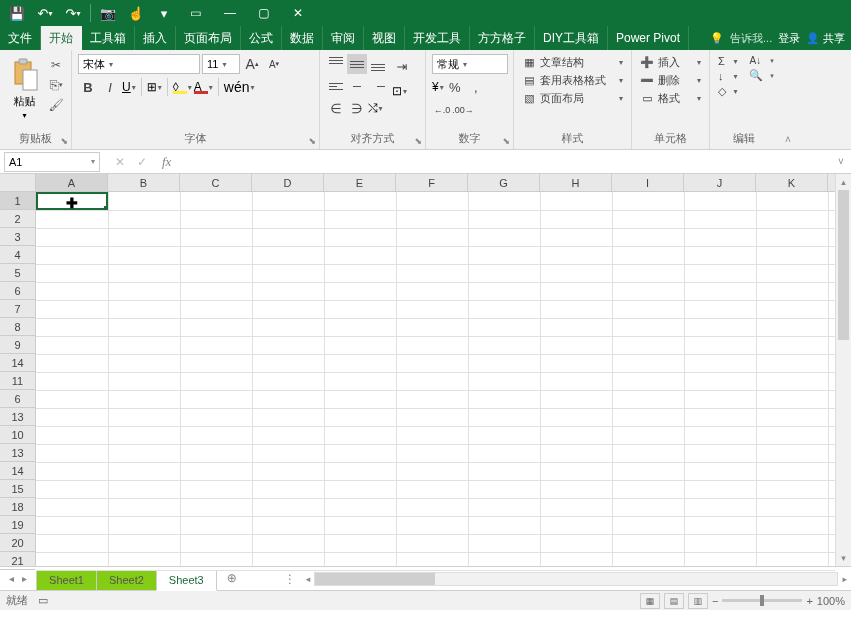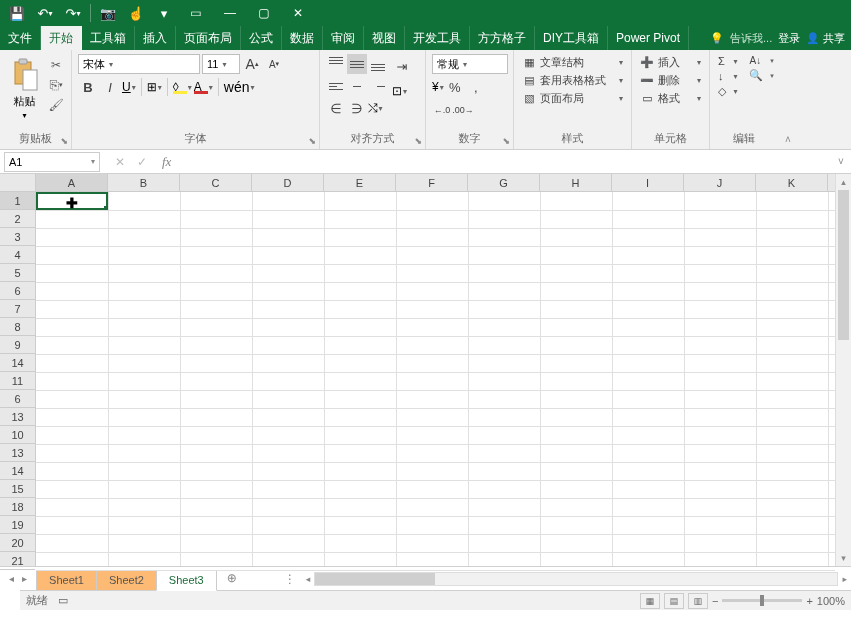--- a/index.html
+++ b/index.html
@@ -65,29 +65,29 @@
 .active-cell { position: absolute; top: 0; left: 0; width: 72px; height: 18px; border: 2px solid #1a6b38; pointer-events: none; }
 .active-cell .handle { position: absolute; right: -3px; bottom: -3px; width: 5px; height: 5px; background: #1a6b38; }
 .cursor-plus { position: absolute; top: 1px; left: 28px; font-size: 14px; font-weight: bold; color: #000; }
 .vscroll { position: absolute; right: 0; top: 0; bottom: 0; width: 16px; background: #f1f1f1; border-left: 1px solid #ddd; }
 .vscroll .arrow { height: 16px; text-align: center; font-size: 9px; color: #888; line-height: 16px; }
 .vscroll .thumb { position: absolute; top: 16px; left: 2px; right: 2px; height: 150px; background: #cfcfcf; }
 .sheetbar { height: 24px; background: #fff; border-top: 1px solid #d0d0d0; display: flex; align-items: stretch; }
 .sheet-nav { display: flex; align-items: center; gap: 2px; padding: 0 6px; }
 .sheet-nav-btn { font-size: 10px; color: #888; padding: 0 3px; }
 .sheet-tabs { display: flex; align-items: flex-end; }
-.sheet-tab { padding: 3px 12px 4px; border: 1px solid #ccc; border-bottom: none; margin-right: -1px; font-size: 11px; background: #fdba74; color: #555; }
+.sheet-tab { padding: 3px 12px 4px; border: 1px solid #ccc; border-bottom: none; margin-right: -1px; font-size: 11px; background: #84cc16; color: #555; }
 .sheet-tab.active { background: #fff; border-bottom: 1px solid #fff; color: #1a6b38; margin-bottom: -1px; }
 .sheet-new { padding: 3px 10px; font-size: 12px; color: #888; border: 1px solid transparent; }
 .hscroll { flex: 1; display: flex; align-items: center; margin-left: 30px; }
 .hscroll .dots { color: #888; padding: 0 6px; }
 .hscroll .track { flex: 1; height: 14px; background: #f1f1f1; border: 1px solid #ddd; position: relative; }
 .hscroll .thumb { position: absolute; left: 0; top: 0; bottom: 0; width: 120px; background: #cfcfcf; }
 .hscroll .arrow { font-size: 9px; color: #888; padding: 0 4px; }
-.statusbar { height: 20px; background: #f1f1f1; border-top: 1px solid #d0d0d0; display: flex; align-items: center; font-size: 11px; color: #666; padding: 0 6px; margin-left: 20px; }
+.statusbar { height: 20px; background: #f1f1f1; border-top: 1px solid #d0d0d0; display: flex; align-items: center; font-size: 11px; color: #666; padding: 0 6px; }
 .status-right { margin-left: auto; display: flex; align-items: center; gap: 4px; }
 .view-btn { width: 20px; height: 16px; border: 1px solid #ccc; display: flex; align-items: center; justify-content: center; font-size: 9px; }
 .zoom-slider { width: 80px; height: 3px; background: #ccc; position: relative; }
 .zoom-slider .knob { position: absolute; top: -4px; left: 38px; width: 4px; height: 11px; background: #888; }
 </style>
 </head>
 <body>
 
 <div class="titlebar">
   <div class="qat">

